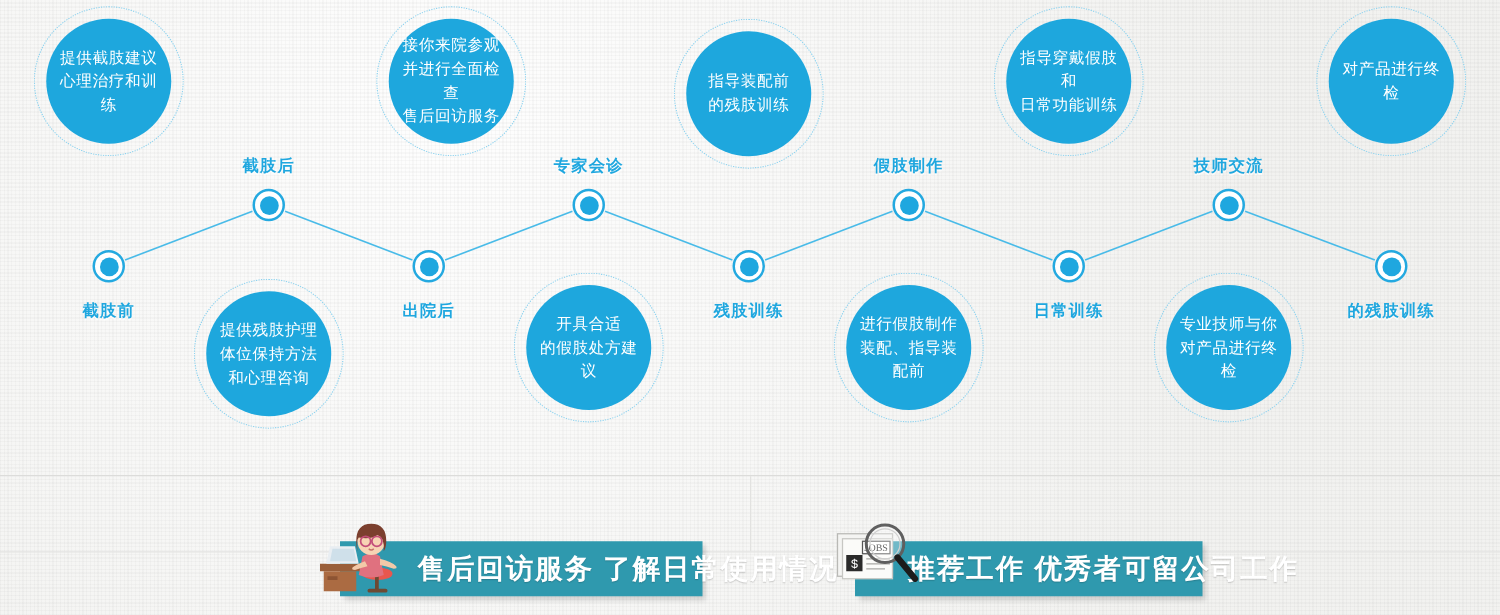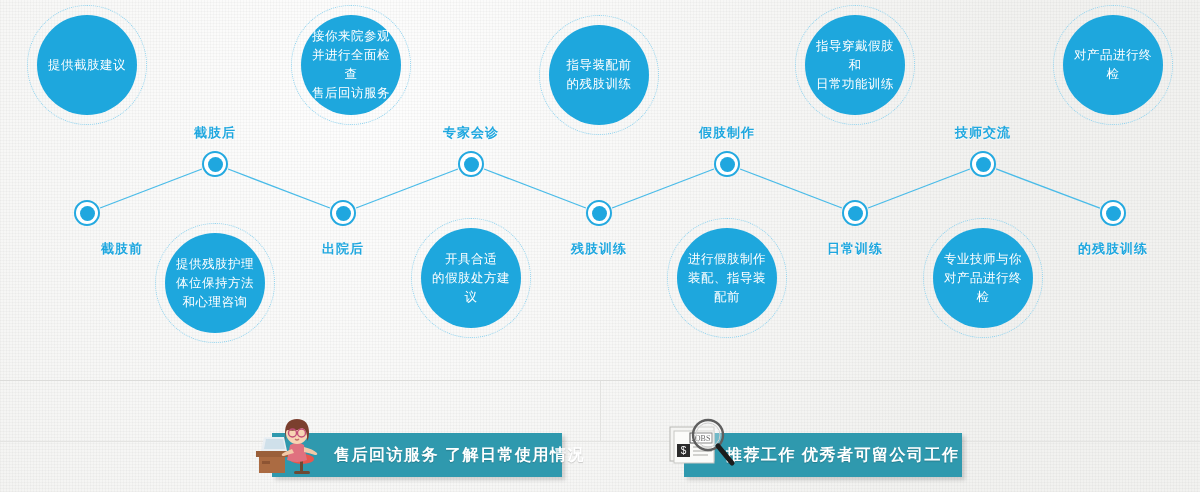--- a/index.html
+++ b/index.html
@@ -86,21 +86,21 @@
 
   .banner{
     position:absolute;
     height:44px;
     background:#2f99ae;
     box-shadow:3px 3px 4px rgba(0,0,0,0.16);
     display:flex;align-items:center;
   }
   .banner-text{
     color:#ffffff;
-    font-size:16px;
+    font-size:22px;
     font-weight:bold;
     letter-spacing:1.5px;
     white-space:nowrap;
     text-shadow:0 1px 1px rgba(0,0,0,0.18);
   }
   .banner-icon{
     position:absolute;
     left:-18px;bottom:0;
     width:74px;height:66px;
   }
@@ -123,33 +123,34 @@
           <line x1="868.0747202578742" y1="207.99483365128253" x2="969.9252797421258" y2="169.00516634871747"></line>
           <line x1="996.1003072818233" y1="168.93780812930262" x2="1099.8996927181768" y2="208.06219187069738"></line>
         </g>
     </svg>
 
     <div id="bubbles-layer">
         <div class="bubble" style="left: 87px; top: 65px;">
           <div class="bubble-inner">
             <div>
               <span>提供截肢建议</span>
+              <span>心理治疗和训练</span>
             </div>
           </div>
         </div>
         <div class="bubble" style="left: 215px; top: 283px;">
           <div class="bubble-inner">
             <div>
               <span>提供残肢护理</span>
               <span>体位保持方法</span>
               <span>和心理咨询</span>
             </div>
           </div>
         </div>
-        <div class="bubble" style="left: 351px; top: 65px;">
+        <div class="bubble" style="left: 361px; top: 65px;">
           <div class="bubble-inner">
             <div>
               <span>接你来院参观</span>
               <span>并进行全面检查</span>
               <span>售后回访服务</span>
             </div>
           </div>
         </div>
         <div class="bubble" style="left: 471px; top: 278px;">
           <div class="bubble-inner">
@@ -194,21 +195,21 @@
         <div class="bubble" style="left: 1113px; top: 65px;">
           <div class="bubble-inner">
             <div>
               <span>对产品进行终检</span>
             </div>
           </div>
         </div>
       </div>
     <div id="nodes-layer">
         <div class="node" style="left: 87px; top: 213px;"></div>
-        <div class="node-label" style="left: 87px; top: 240px; margin-left: 35px;">截肢前</div>
+        <div class="node-label" style="left: 87px; top: 240px;">截肢前</div>
         <div class="node" style="left: 215px; top: 164px;"></div>
         <div class="node-label" style="left: 215px; top: 124px;">截肢后</div>
         <div class="node" style="left: 343px; top: 213px;"></div>
         <div class="node-label" style="left: 343px; top: 240px;">出院后</div>
         <div class="node" style="left: 471px; top: 164px;"></div>
         <div class="node-label" style="left: 471px; top: 124px;">专家会诊</div>
         <div class="node" style="left: 599px; top: 213px;"></div>
         <div class="node-label" style="left: 599px; top: 240px;">残肢训练</div>
         <div class="node" style="left: 727px; top: 164px;"></div>
         <div class="node-label" style="left: 727px; top: 124px;">假肢制作</div>

